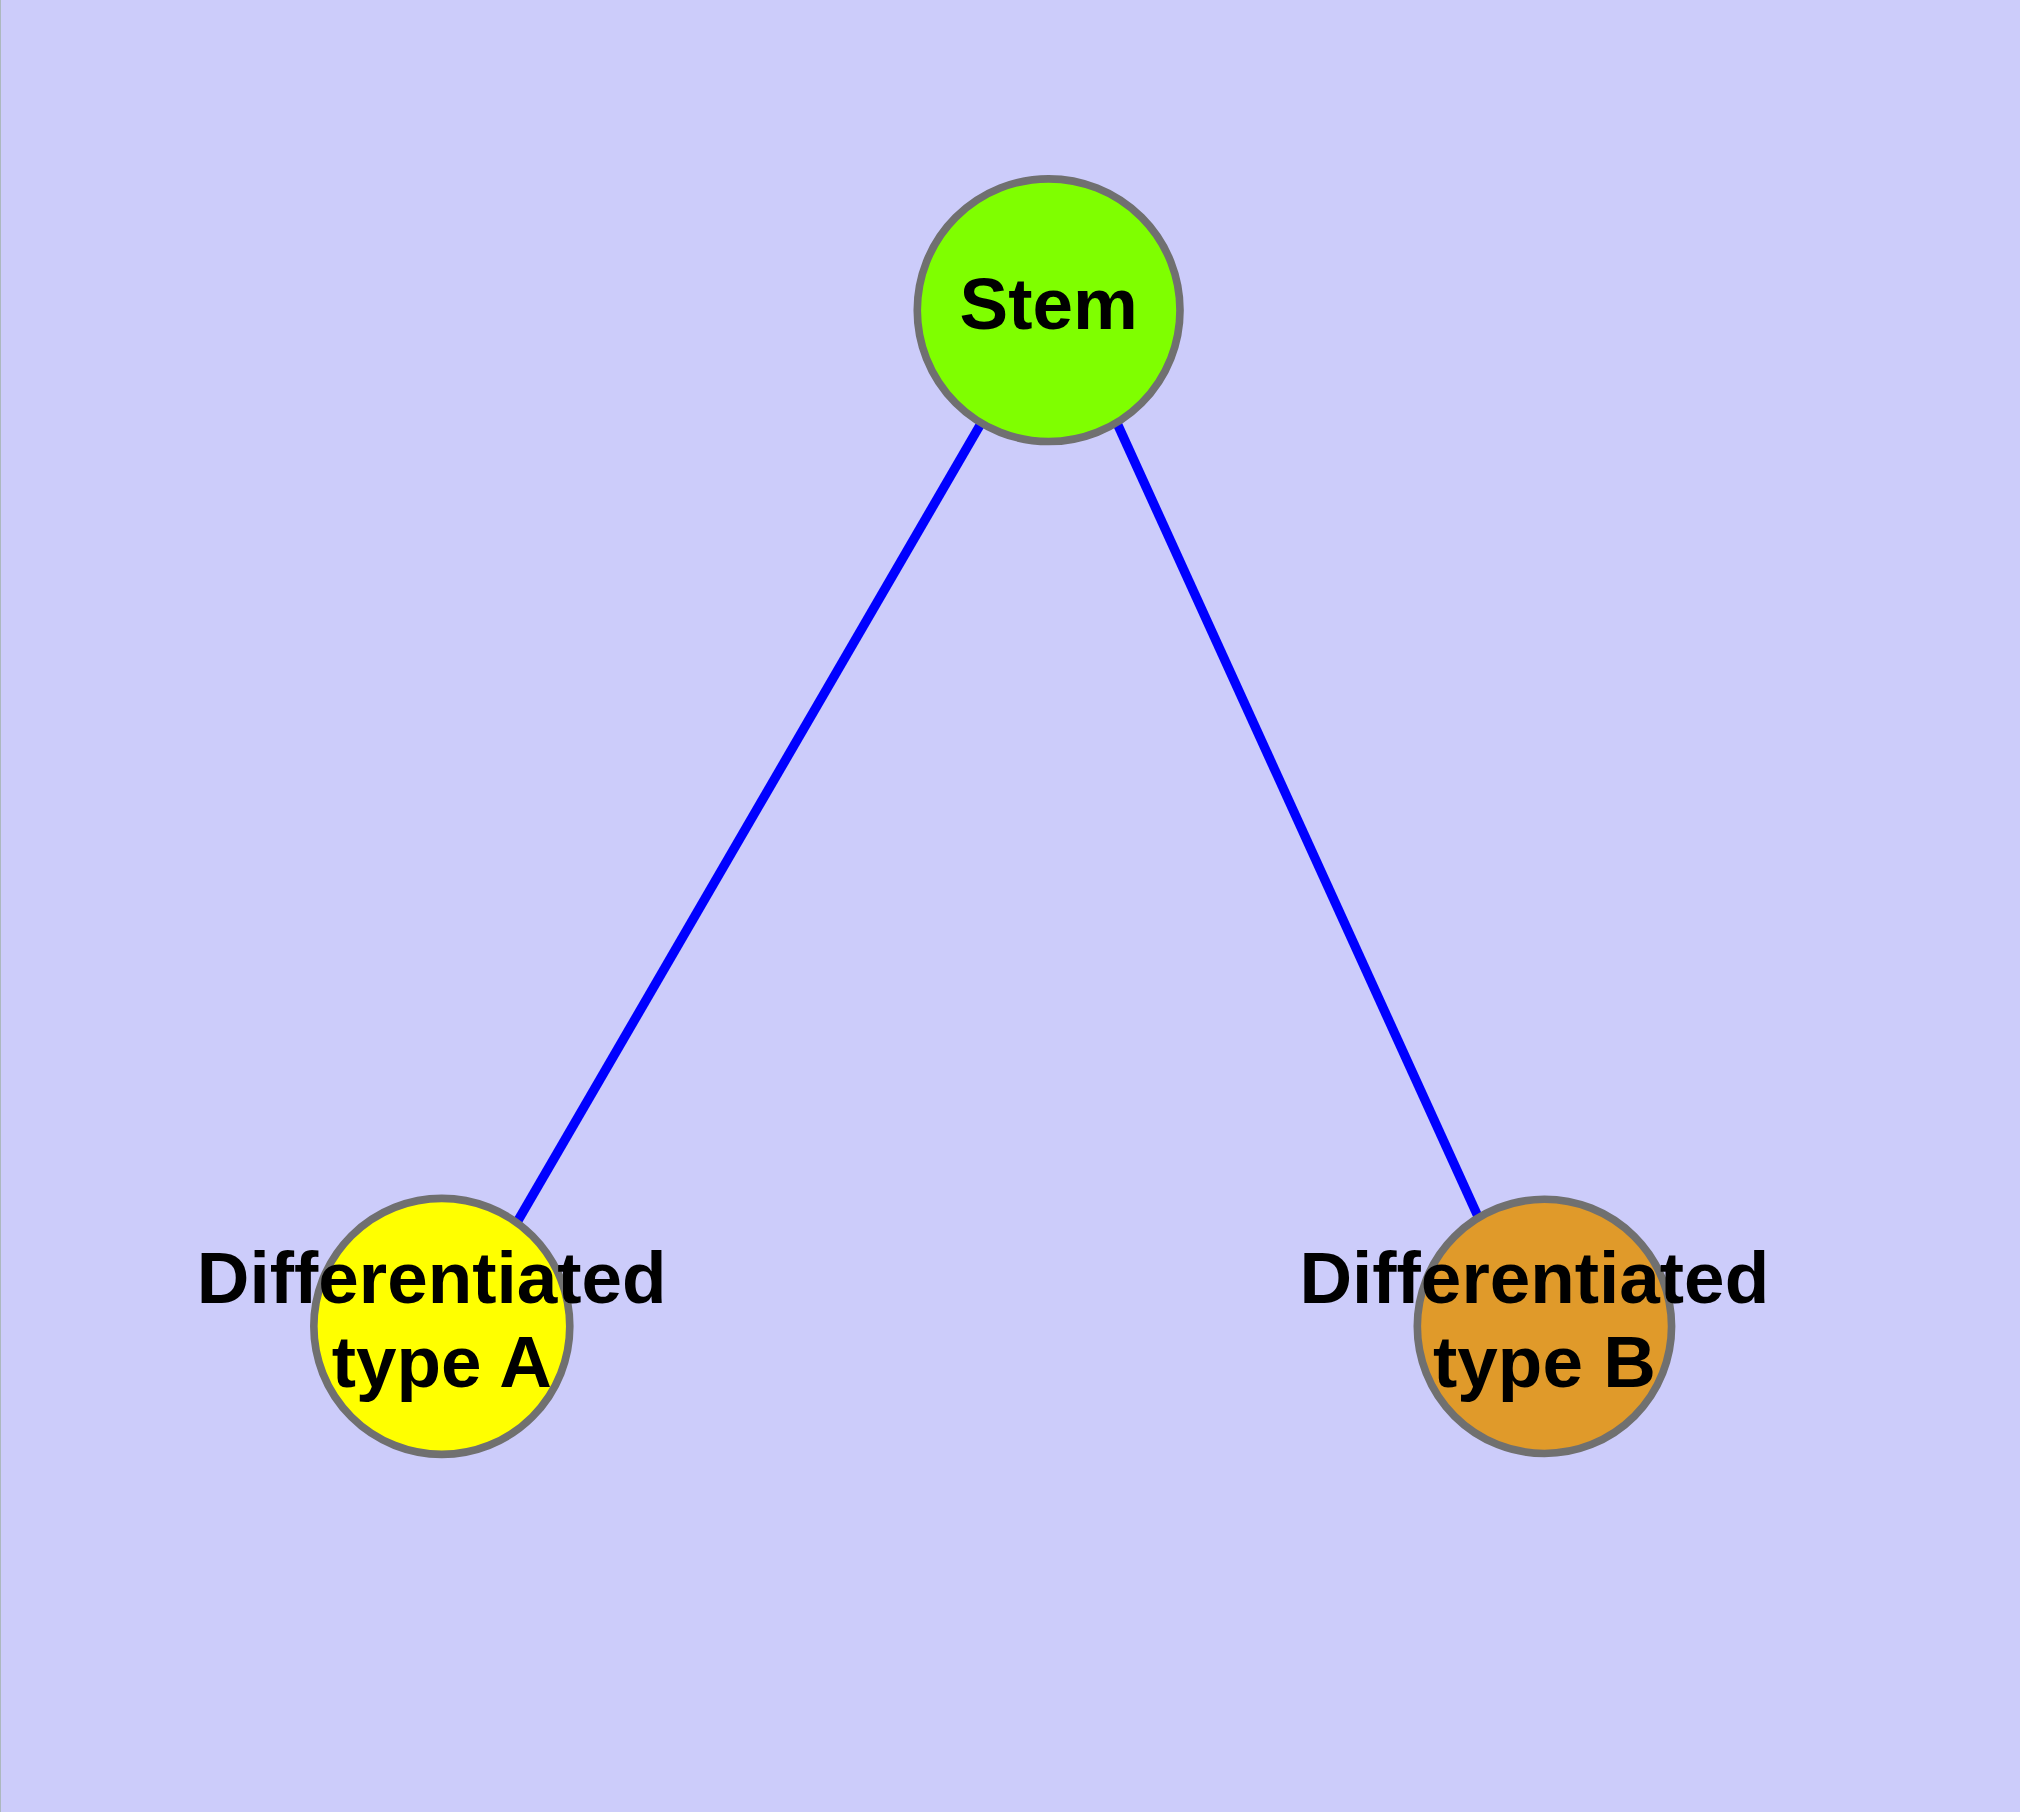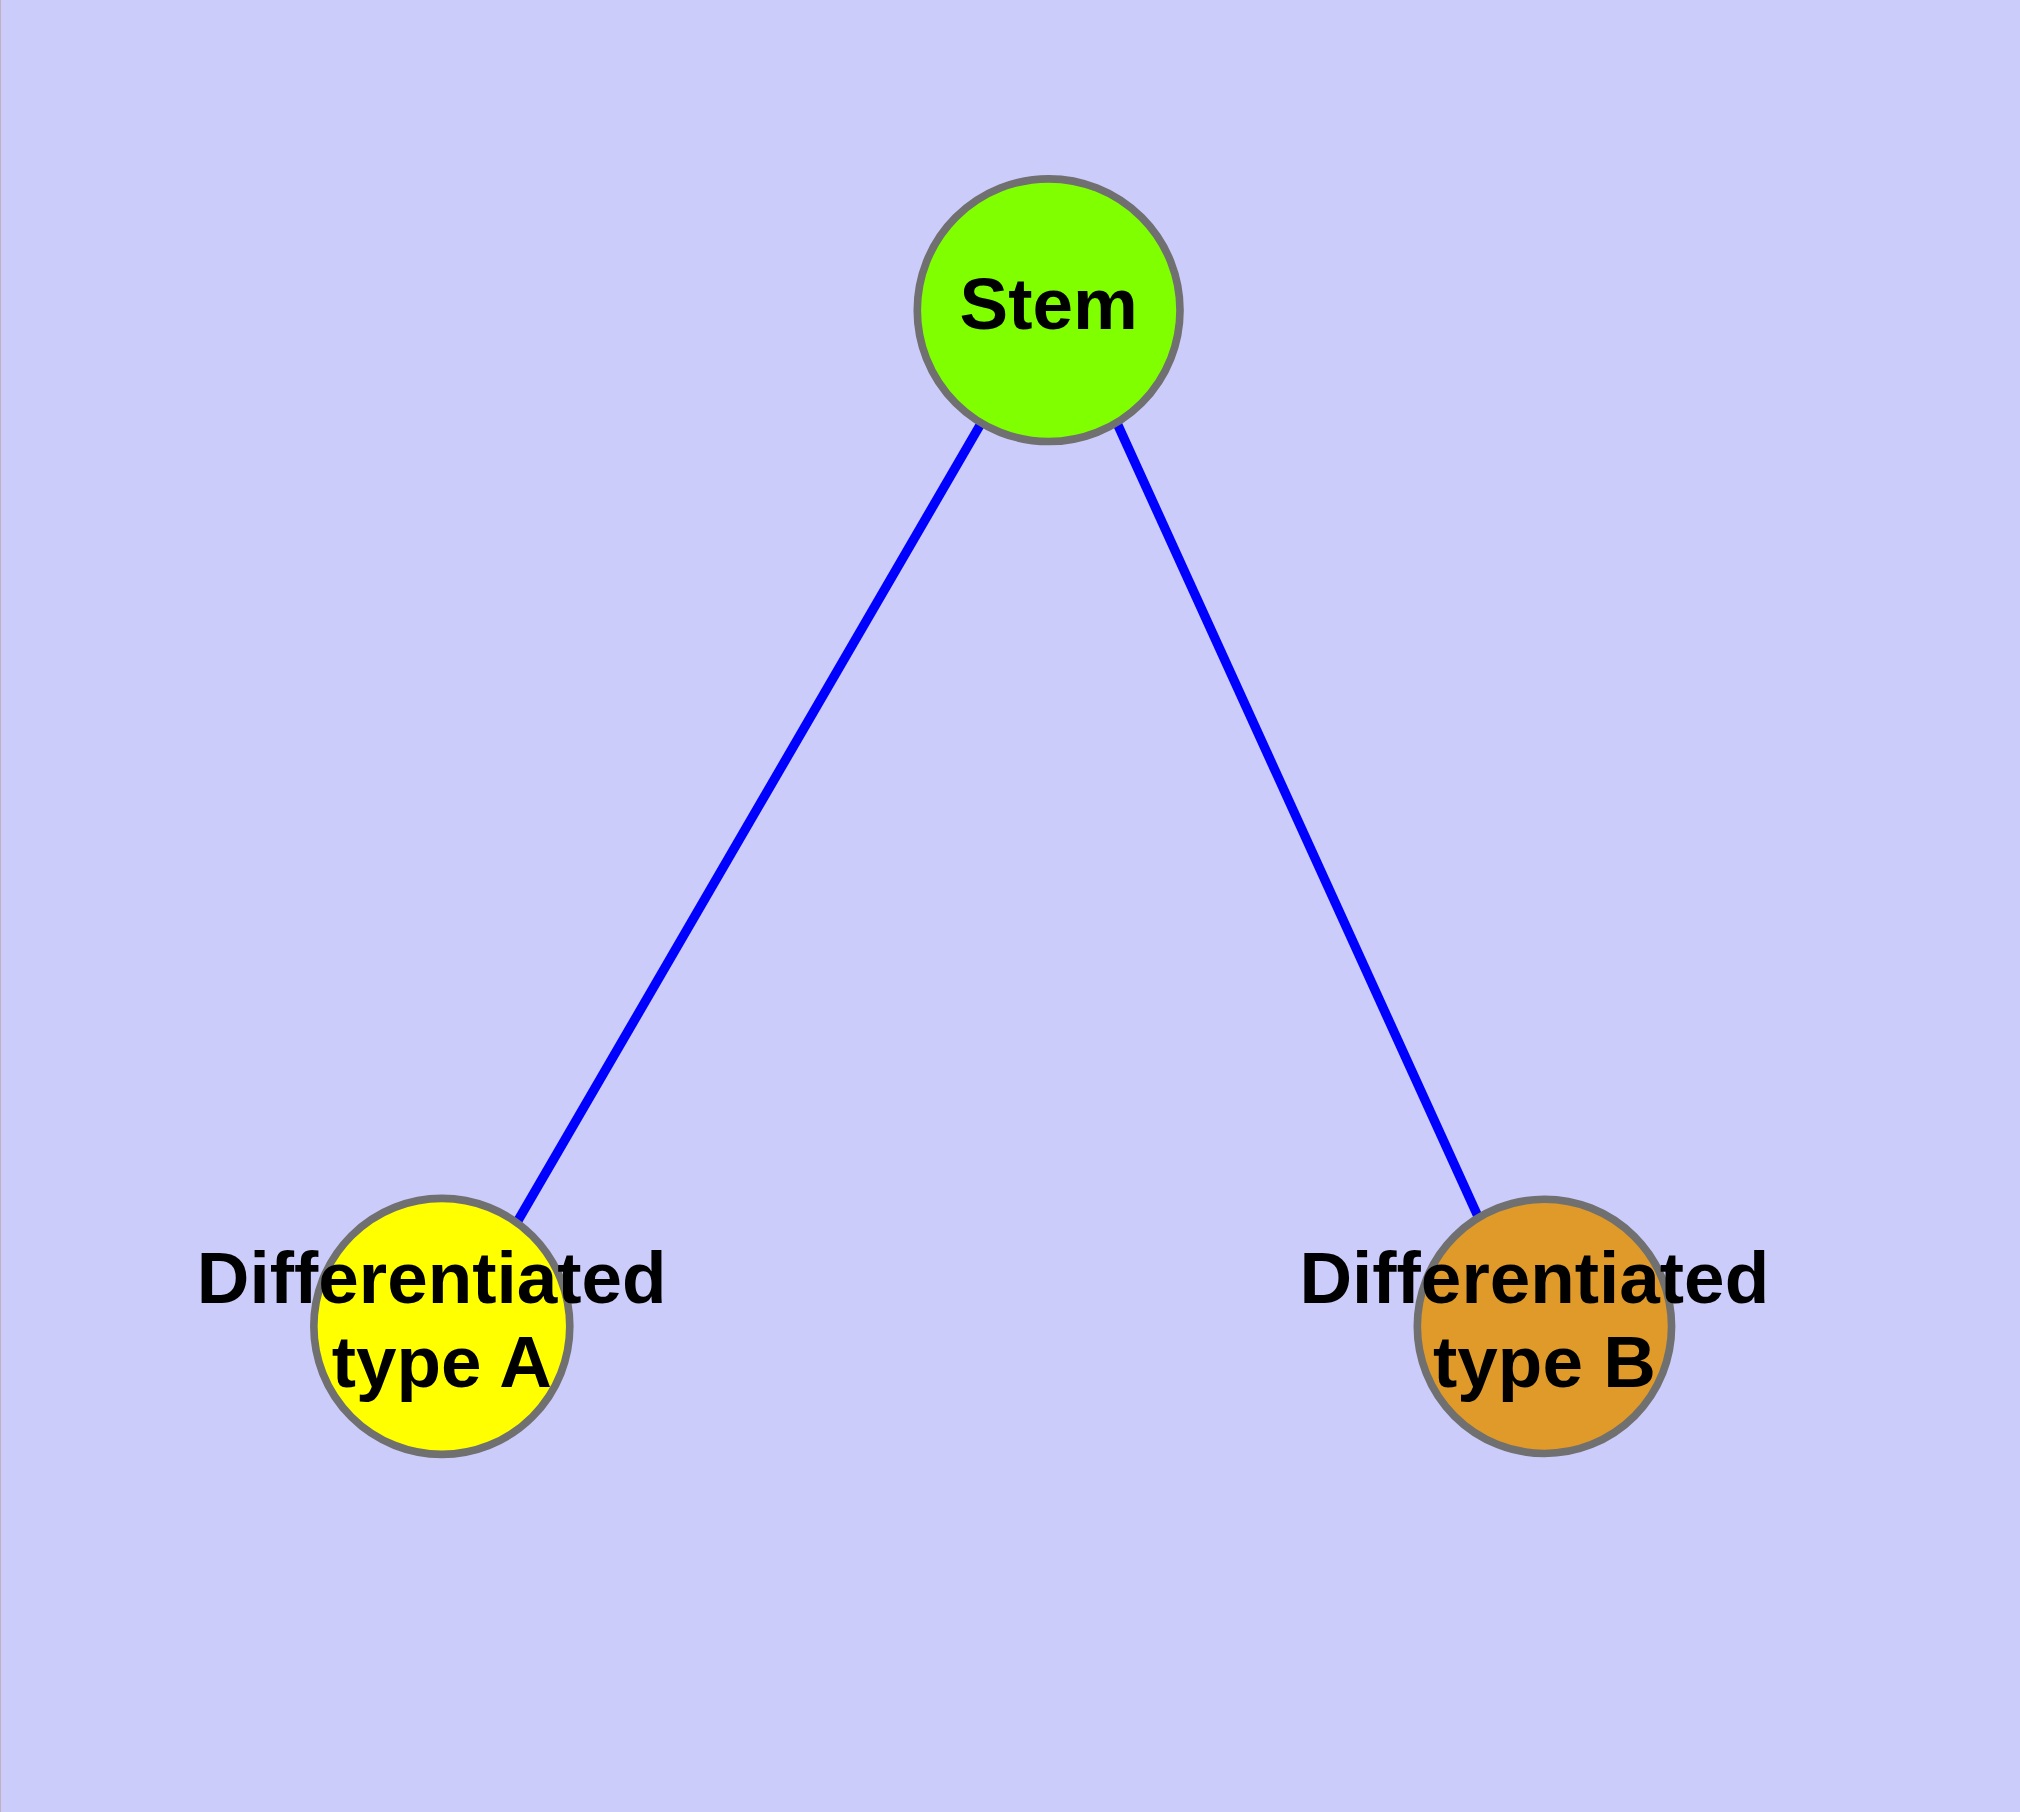--- a/index.html
+++ b/index.html
@@ -38,21 +38,21 @@
     text-anchor: middle;
     dominant-baseline: middle;
   }
   .edge-line {
     stroke-linecap: butt;
   }
 </style>
 </head>
 <body>
 
-<div id="canvas" style="width: 2021px; height: 1812px; background: #a16207;">
+<div id="canvas" style="width: 2021px; height: 1812px; background: #4d7c0f;">
   <svg id="graph-svg" viewBox="0 0 2384 2138">
 
     <rect id="bg-rect" x="0" y="0" width="2384" height="2138" fill="#ccccfa"></rect>
 
     <g>
       <line class="edge-line" id="edge-0" x1="1157" y1="500" x2="611" y2="1440" stroke="#0000ff" stroke-width="11"></line>
       <line class="edge-line" id="edge-1" x1="1318" y1="500" x2="1743" y2="1434" stroke="#0000ff" stroke-width="11"></line>
     </g>
 
     <g>

